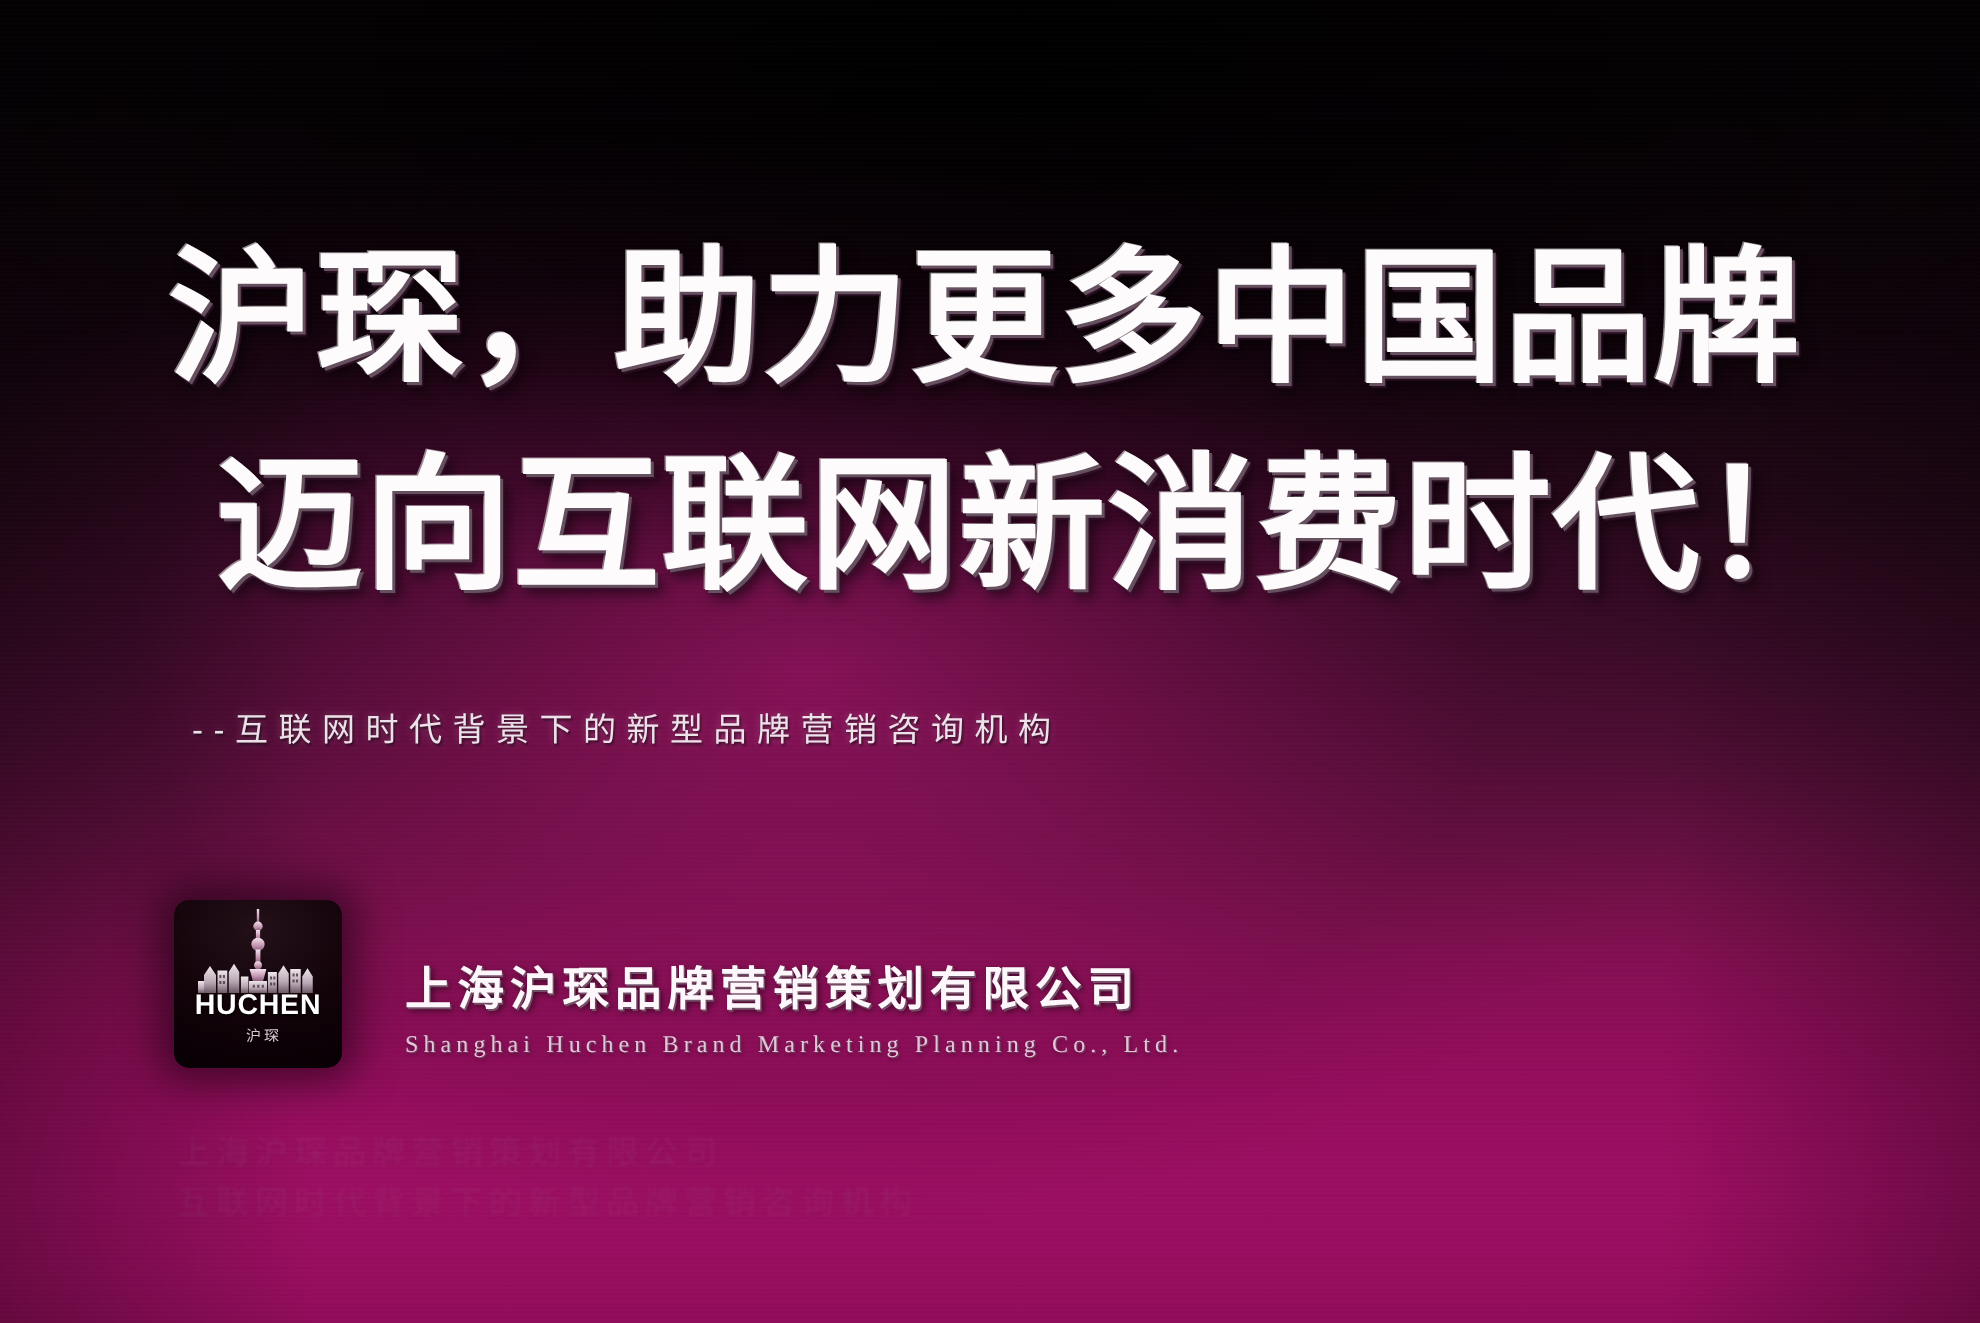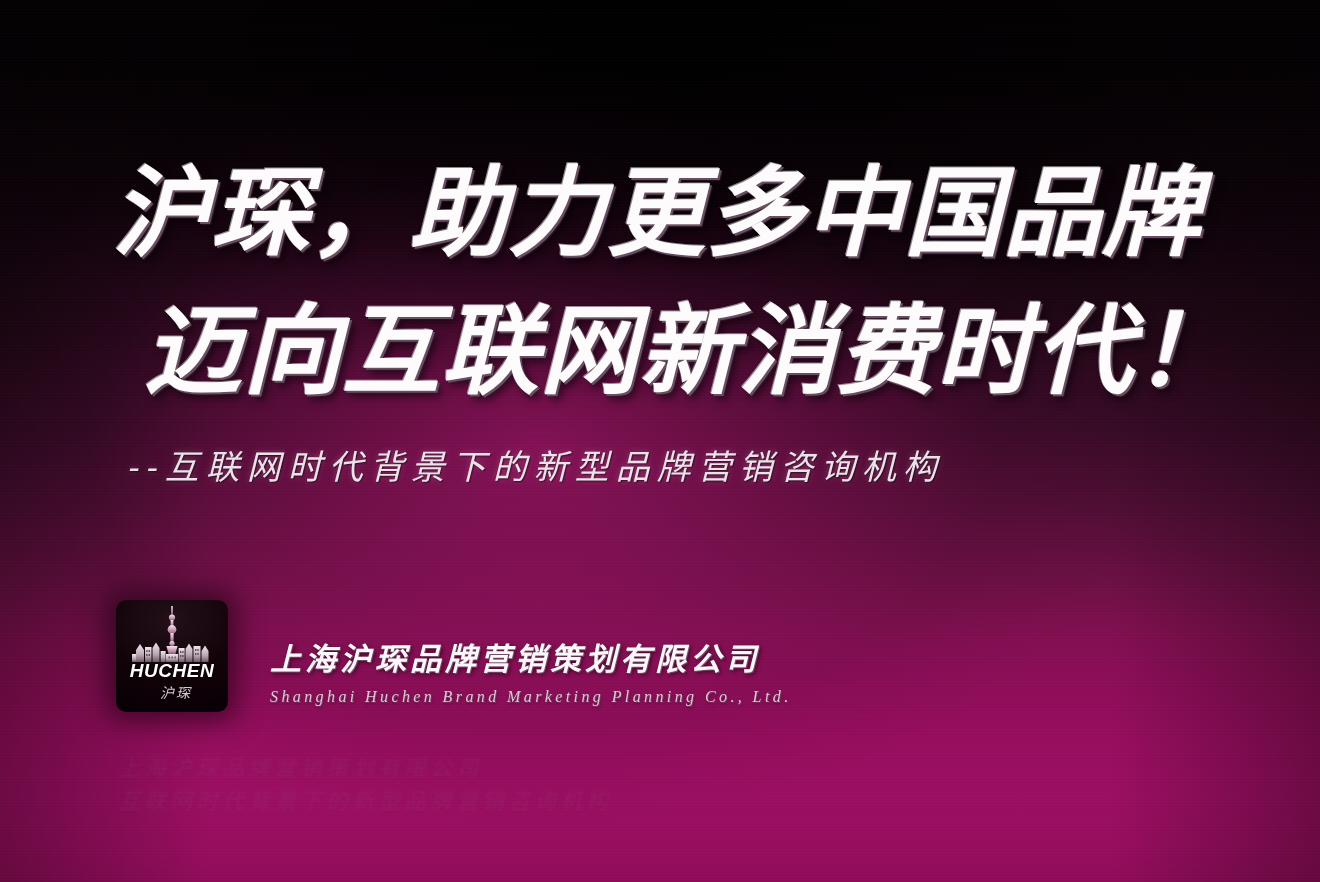--- a/index.html
+++ b/index.html
@@ -12,21 +12,20 @@
     font-family: "Liberation Serif", "DejaVu Serif", serif;
   }
 
   
   #slide {
     position: relative;
     width: 1320px;
     height: 882px;
     overflow: hidden;
     background: #0f766e;
-    font-style: italic;
   }
 
   
   .bg-base {
     position: absolute;
     inset: 0;
     background: linear-gradient(
       to bottom,
       #050103 0%,
       #070105 8%,
@@ -113,23 +112,23 @@
       3px 3px 1px rgba(55, 20, 45, 0.75),
       5px 6px 9px rgba(0, 0, 0, 0.55),
       -1px -1px 0 rgba(255, 255, 255, 0.55);
   }
   .headline-line.second { margin-top: 10px; margin-left: 32px; }
 
   
   .subtitle {
     position: absolute;
     left: 128px;
-    top: 440px;
+    top: 468px;
     font-family: "Liberation Sans", "DejaVu Sans", sans-serif;
-    font-size: 34px;
+    font-size: 22px;
     font-weight: 400;
     color: #f3eaf0;
     letter-spacing: 7px;
     white-space: nowrap;
     text-shadow:
       1px 1px 2px rgba(0,0,0,0.65),
       0 0 6px rgba(255, 210, 240, 0.28);
     opacity: .96;
   }
 
@@ -174,21 +173,21 @@
     color: #ffffff;
     text-shadow: 0 1px 2px rgba(0,0,0,.9);
   }
   .logo-cn {
     position: absolute;
     left: 0;
     top: 82px;
     width: 120px;
     text-align: center;
     font-family: "Liberation Serif", "DejaVu Serif", serif;
-    font-size: 14px;
+    font-size: 10px;
     letter-spacing: 2px;
     color: #e7d9e3;
     opacity: .92;
     text-shadow: 0 1px 2px rgba(0,0,0,.9);
   }
 
   
   .company {
     margin-left: 42px;
     padding-top: 28px;

